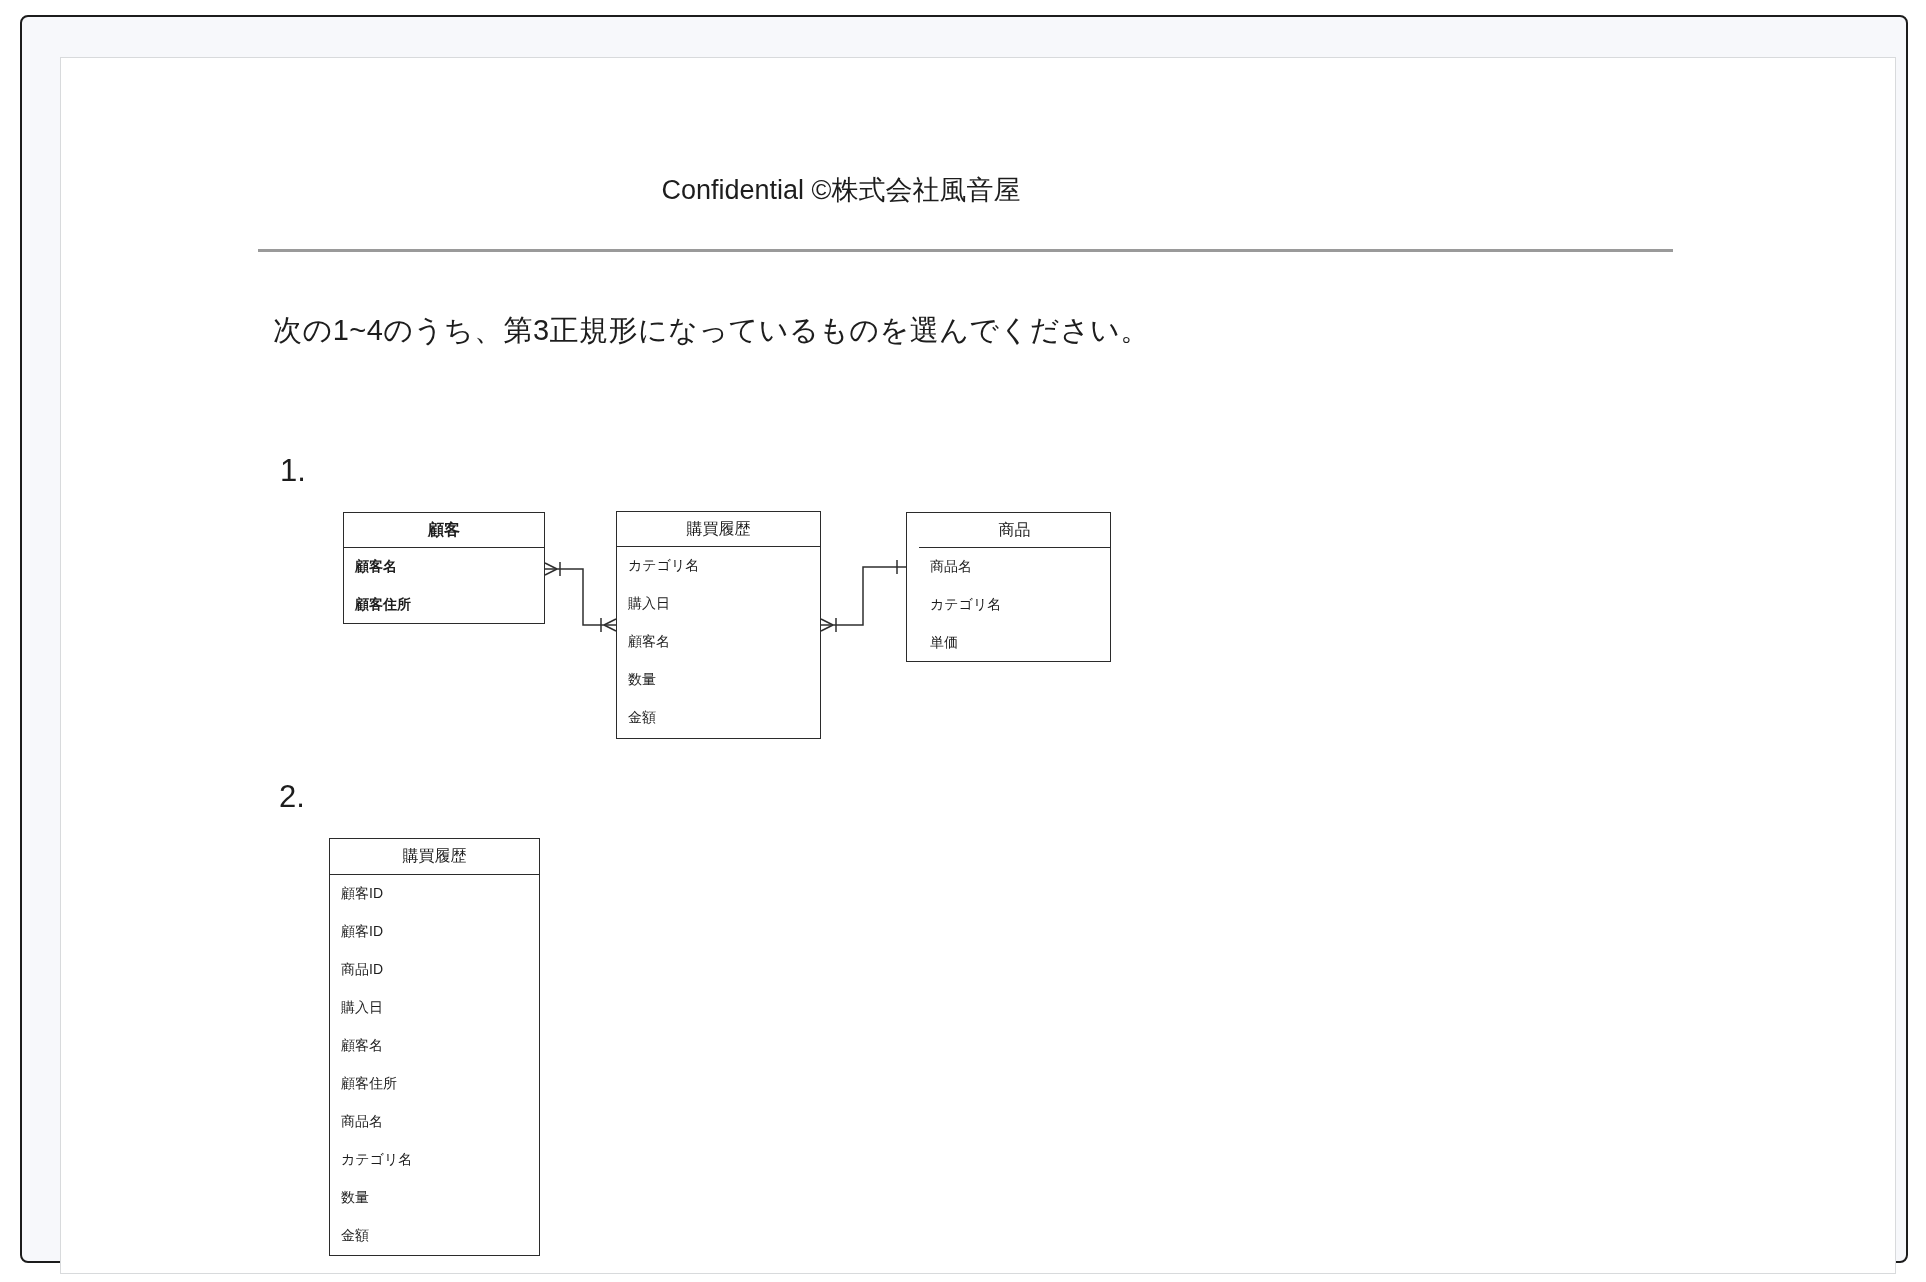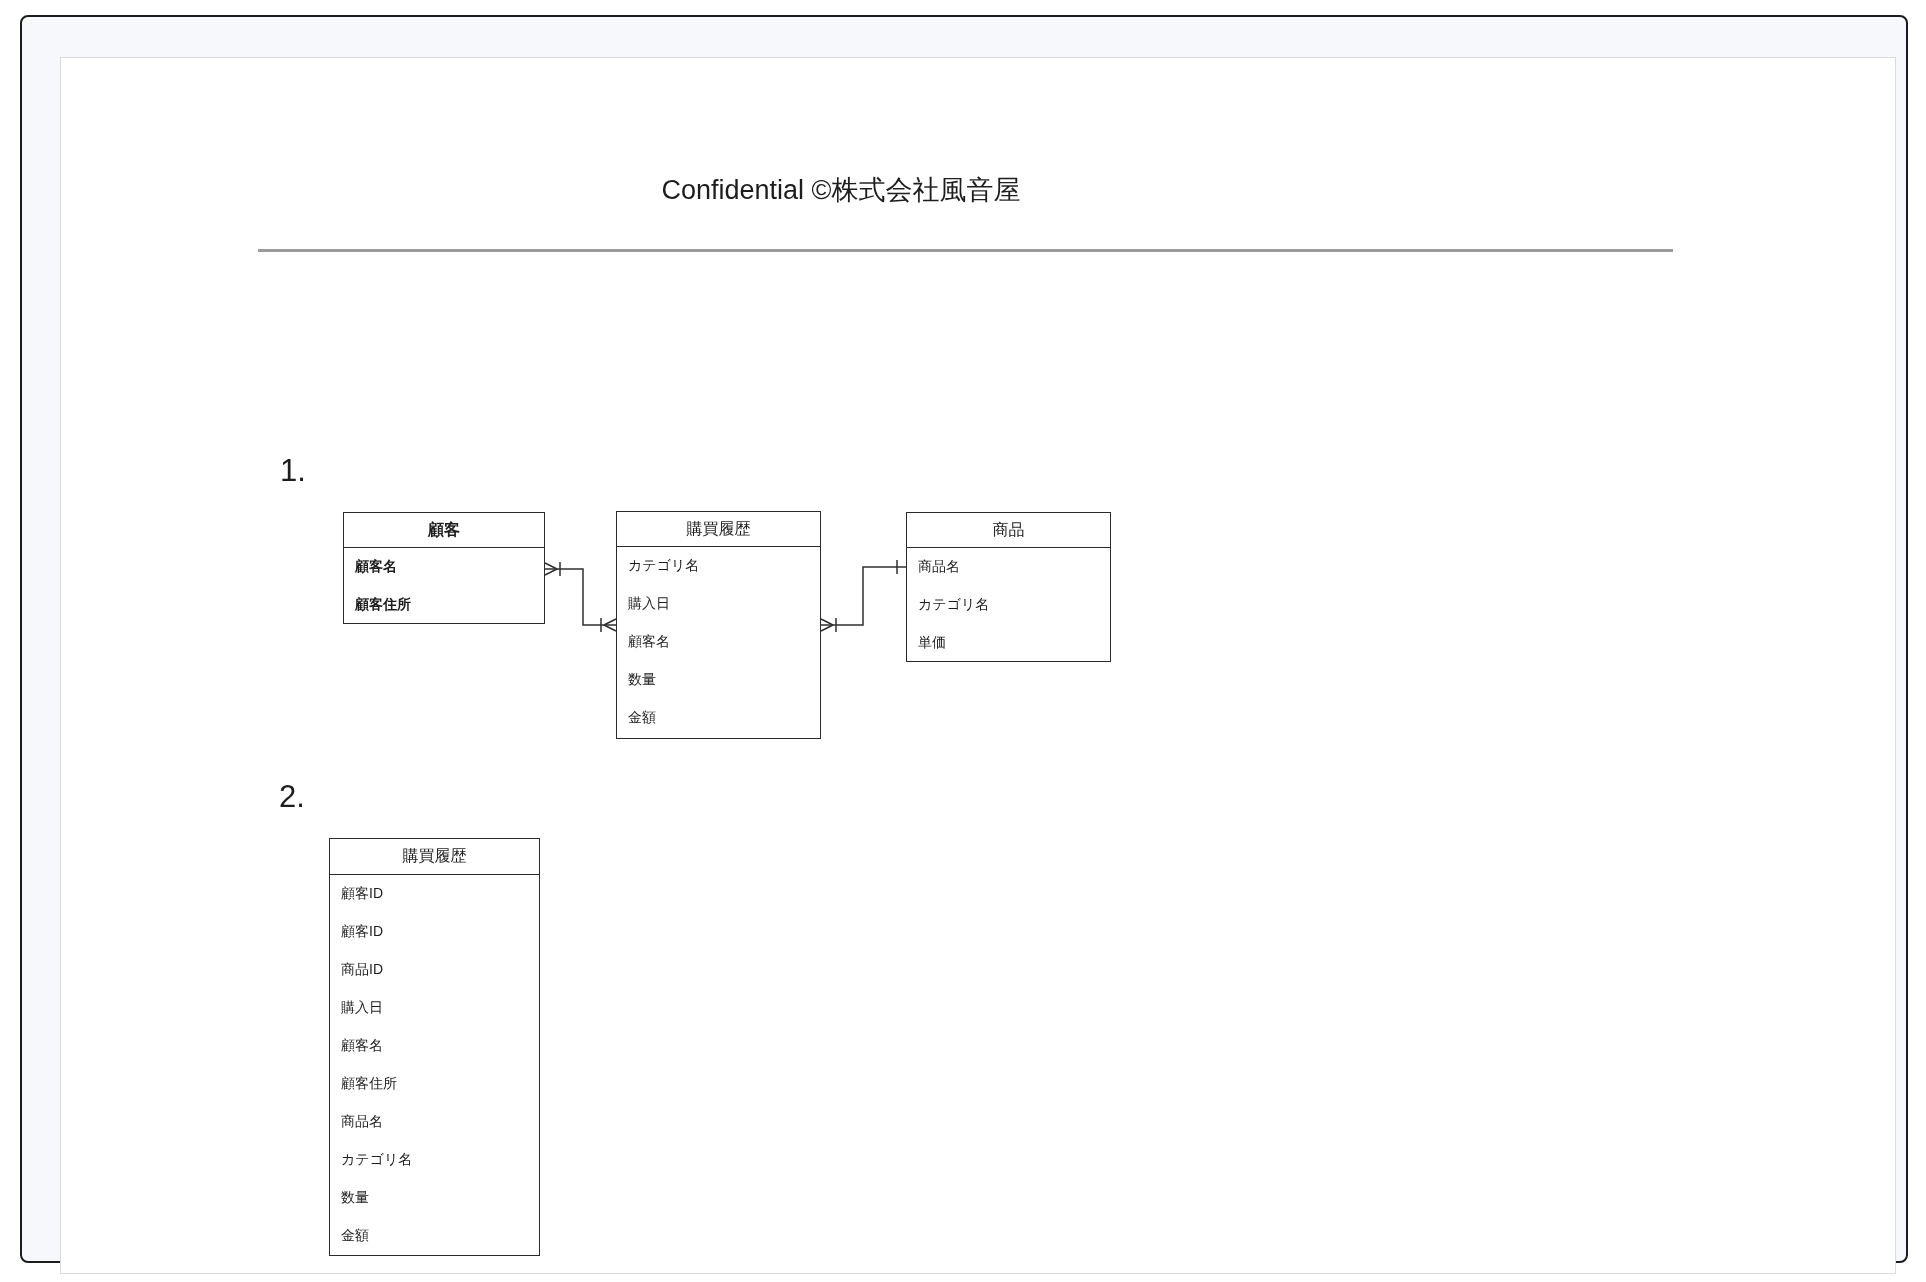--- a/index.html
+++ b/index.html
@@ -21,35 +21,36 @@
 
   .entity { position:absolute; border:1.5px solid #2b2b2b; background:#ffffff; }
   .entity-title { height:35px; border-bottom:1.5px solid #2b2b2b; display:flex;
                   align-items:center; justify-content:center; font-size:16px; }
   .entity-title.tall { height:36px; }
   .field { height:38px; display:flex; align-items:center; padding-left:11px;
            font-size:14px; white-space:nowrap; }
 
   .e-customer { left:282px; top:454px; width:202px; height:112px;font-weight:bold; }
   .e-history1 { left:555px; top:453px; width:205px; height:228px; }
-  .e-product  { left:845px; top:454px; width:205px; height:150px; }
+  .e-product  { left:845px; top:454px; width:205px; height:150px;padding-left:12px; }
   .e-history2 { left:268px; top:780px; width:211px; height:418px; }
 
   svg.connectors { position:absolute; left:0; top:0; width:1836px; height:1217px;
                    pointer-events:none; }
   svg.connectors path { fill:none; stroke:#2f2f2f; stroke-width:1.5px; }
 </style>
 </head>
 <body>
 
 <div class="frame">
   <div class="card">
 
     <div class="title">Confidential ©株式会社風音屋</div>
     <div class="divider"></div>
+    <div class="question">次の1~4のうち、第3正規形になっているものを選んでください。</div>
 
     <div class="opt-label opt1">1.</div>
 
     <svg class="connectors" viewBox="38 40 1836 1217">
       <g>
         <path d="M522,551 H560 V607 H593"></path>
         <path d="M534,551 L522,545 M534,551 L522,557"></path>
         <path d="M537,544 V558"></path>
         <path d="M581,607 L593,601 M581,607 L593,613"></path>
         <path d="M578,600 V614"></path>

